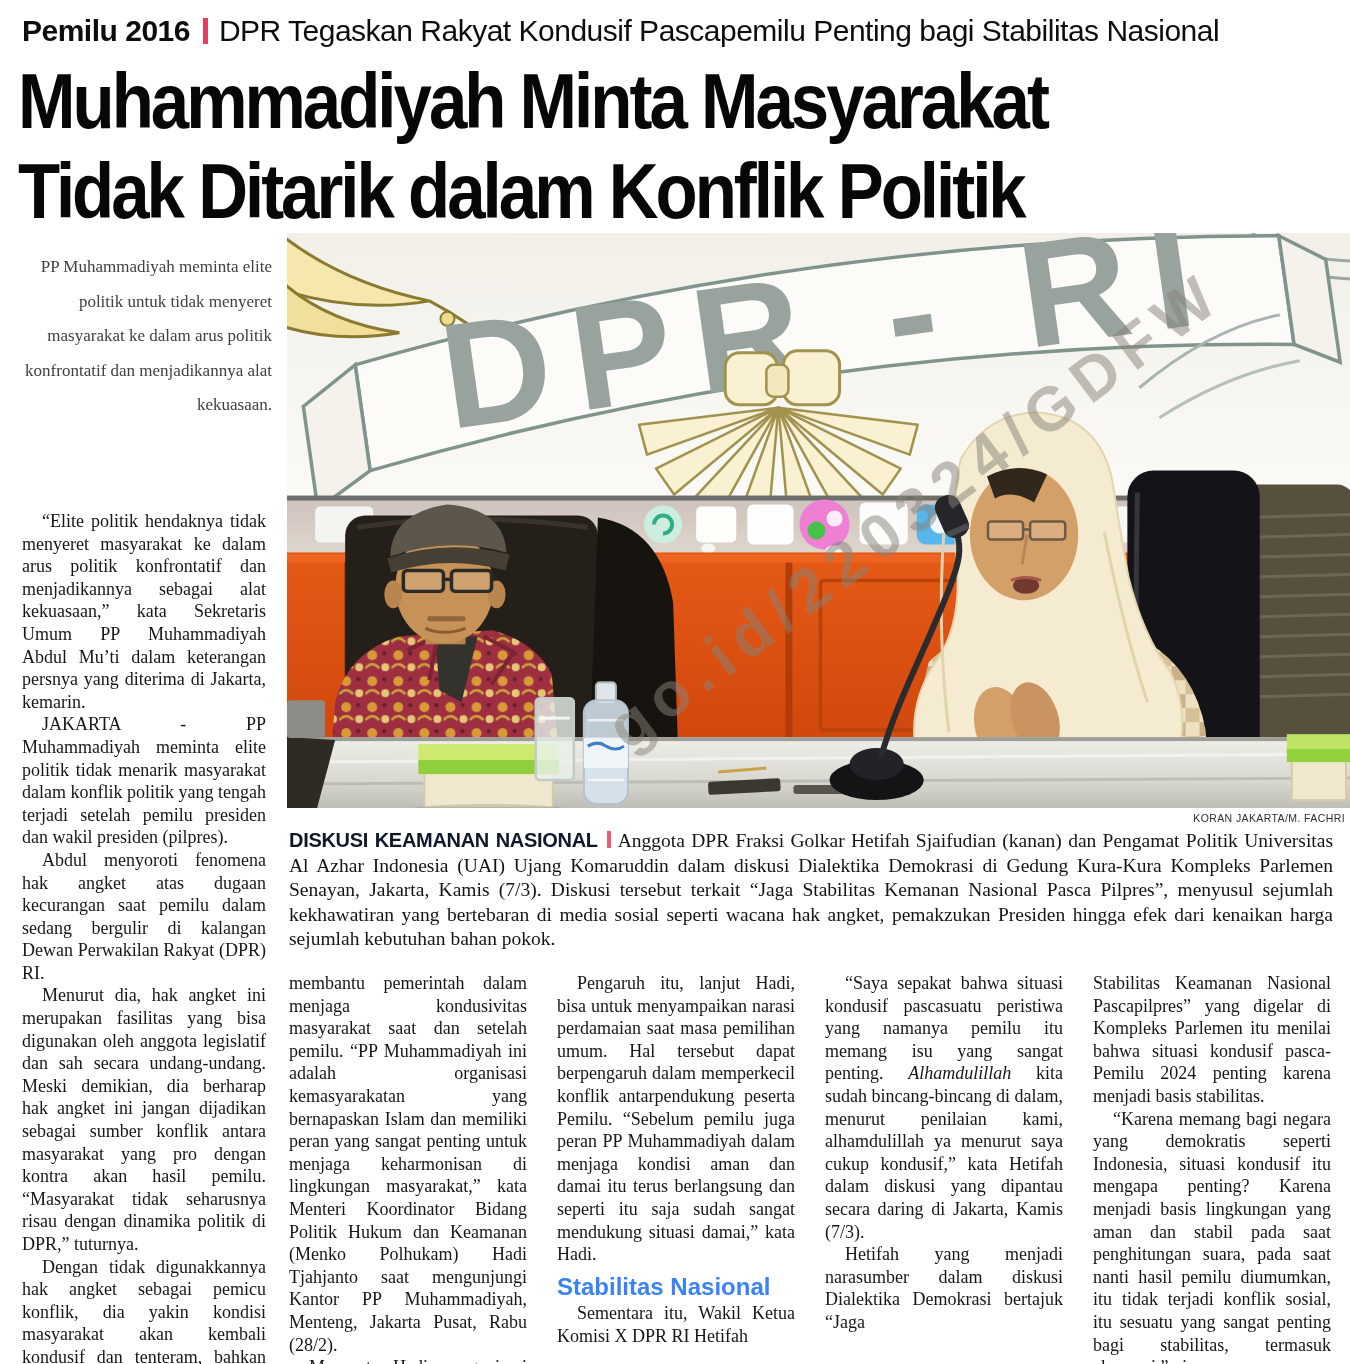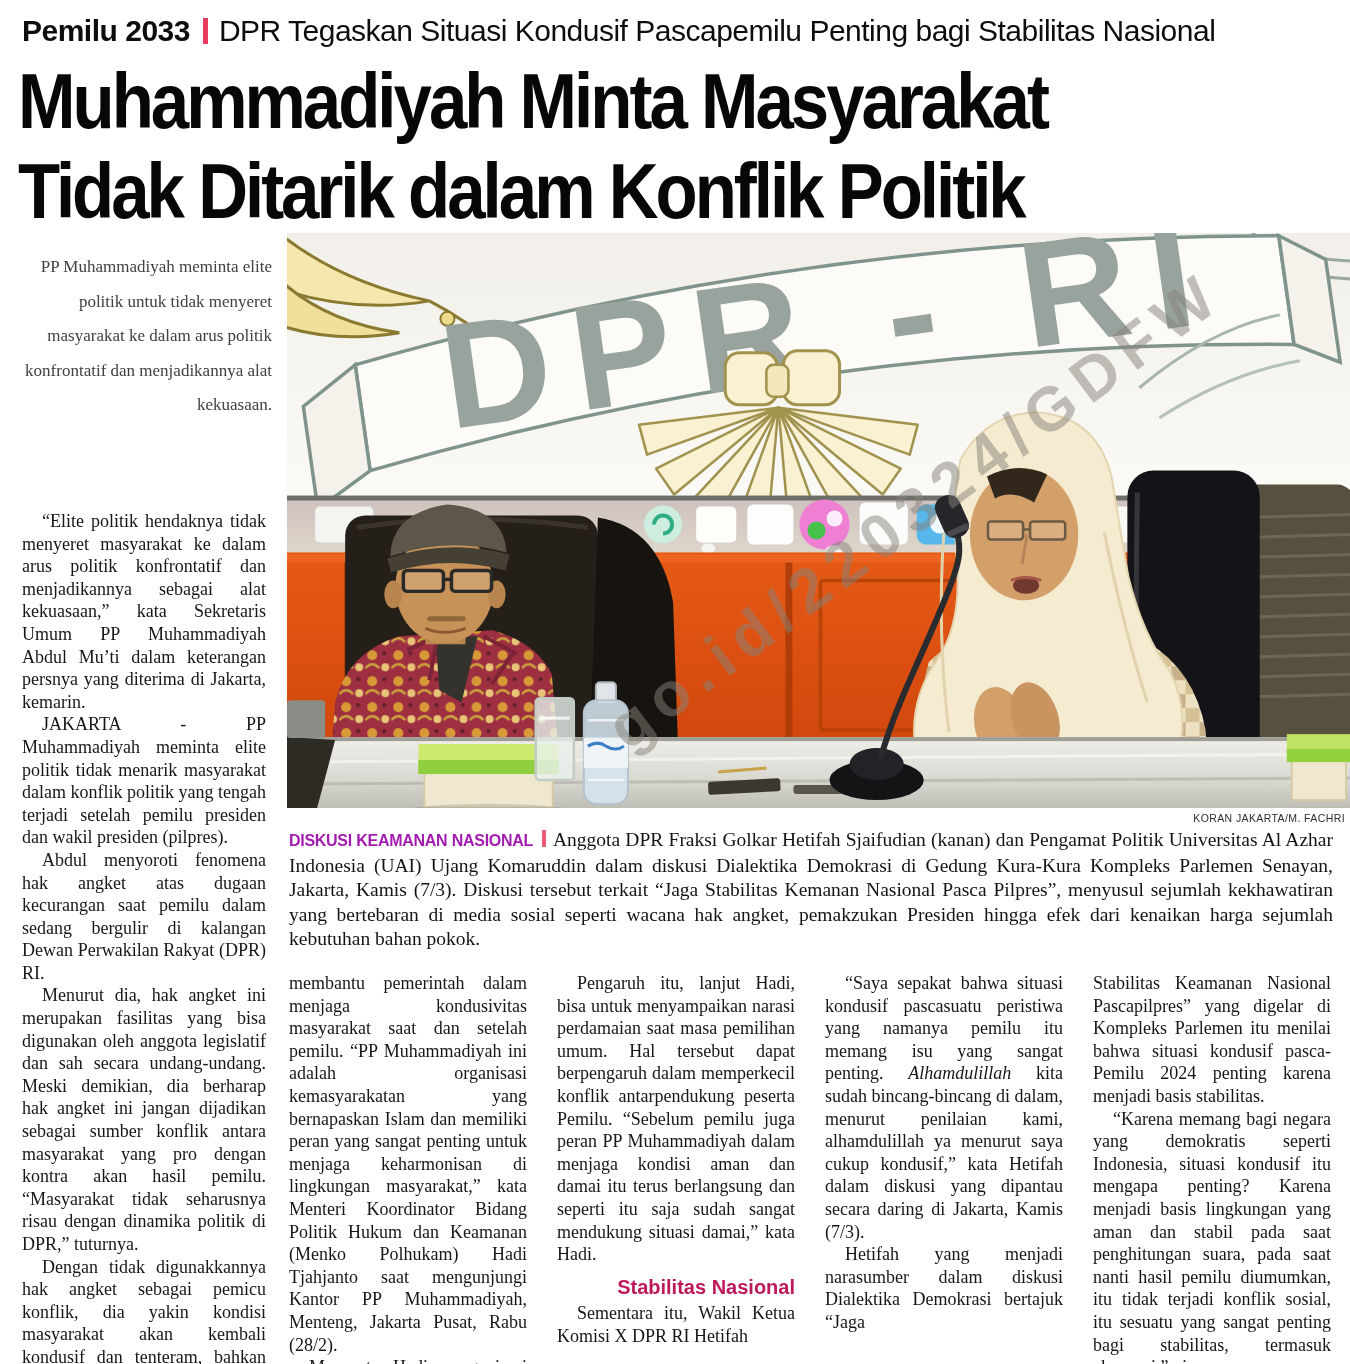--- a/index.html
+++ b/index.html
@@ -23,43 +23,43 @@
   
   .lead{left:22px;top:250px;width:250px;font-size:17px;line-height:34.5px;color:#404040;text-align:right;}
 
   
   .bodytext{font-size:18px;line-height:22.6px;text-align:justify;color:#161616;}
   .bodytext p{margin:0;text-indent:20px;}
   .bodytext p.noindent{text-indent:0;}
   .leftcol{left:22px;top:510px;width:244px;height:854px;overflow:hidden;}
   .col{top:972px;width:238px;height:392px;overflow:hidden;}
   .col2{left:289px;} .col3{left:557px;} .col4{left:825px;} .col5{left:1093px;}
-  .subhead{font-family:"Liberation Sans",sans-serif;font-weight:bold;font-size:20px;
-           margin:10px 0 4px 0 !important;text-indent:0 !important;text-align:right;color:#be185d;}
+  .subhead{font-family:"Liberation Sans",sans-serif;font-weight:bold;font-size:24px;
+           margin:10px 0 4px 0 !important;text-indent:0 !important;text-align:left;color:#3b82f6;}
   .ital{font-style:italic;}
 
   
   .photo{left:287px;top:233px;width:1063px;height:575px;}
   .photo svg{display:block;width:100%;height:100%;}
 
   
   .credit{left:900px;top:812px;width:445px;text-align:right;
           font-family:"Liberation Sans",sans-serif;font-size:10.5px;letter-spacing:0.4px;color:#2e2e2e;}
   .caption{left:289px;top:828px;width:1044px;font-size:19.5px;line-height:24.5px;
            text-align:justify;color:#141414;}
-  .caption .lbl{font-family:"Liberation Sans",sans-serif;font-weight:bold;font-size:16px;
-                letter-spacing:-0.3px;color:#a21caf;}
+  .caption .lbl{font-family:"Liberation Sans",sans-serif;font-weight:bold;font-size:20px;
+                letter-spacing:-0.3px;color:#0f172a;}
   .caption .bar{display:inline-block;width:4px;height:17px;background:#ef5a74;
                 margin:0 7px 0 9px;transform:translateY(1px);}
 </style>
 </head>
 <body>
 
 <div class="abs kicker">
-  <span class="tag">Pemilu 2033</span><span class="bar"></span><span class="rest">DPR Tegaskan Situasi Kondusif Pascapemilu Penting bagi Stabilitas Nasional</span>
+  <span class="tag">Pemilu 2016</span><span class="bar"></span><span class="rest">DPR Tegaskan Rakyat Kondusif Pascapemilu Penting bagi Stabilitas Nasional</span>
 </div>
 
 <div class="abs headline">
   <div>Muhammadiyah Minta Masyarakat</div>
   <div>Tidak Ditarik dalam Konflik Politik</div>
 </div>
 
 <div class="abs lead">PP Muhammadiyah meminta elite politik untuk tidak menyeret masyarakat ke dalam arus politik konfrontatif dan menjadikannya alat kekuasaan.</div>
 
 <div class="abs bodytext leftcol">

